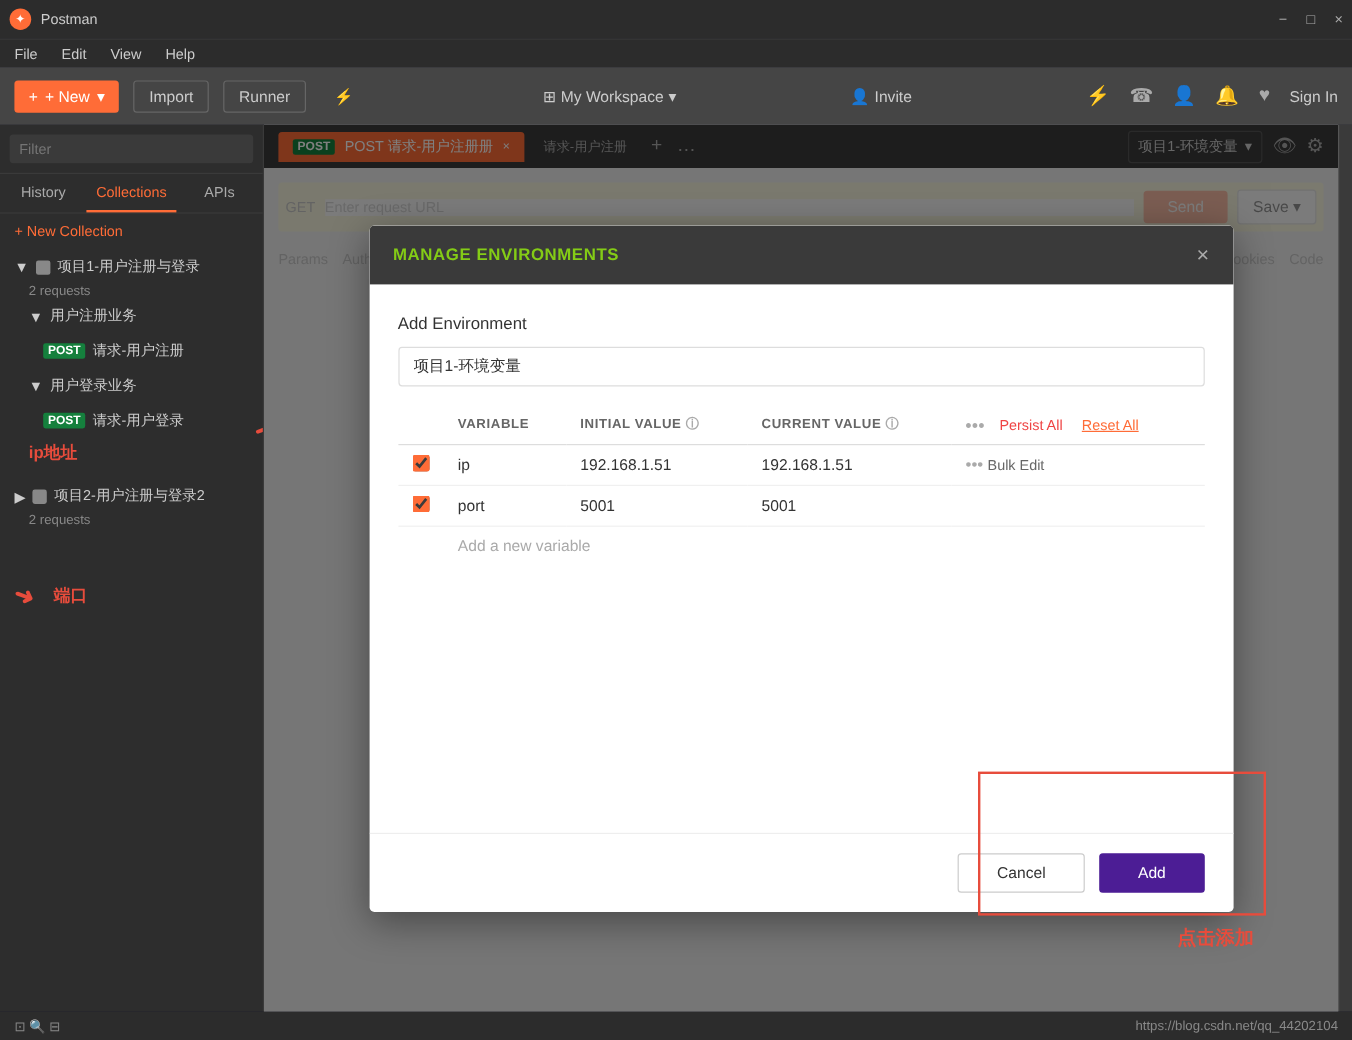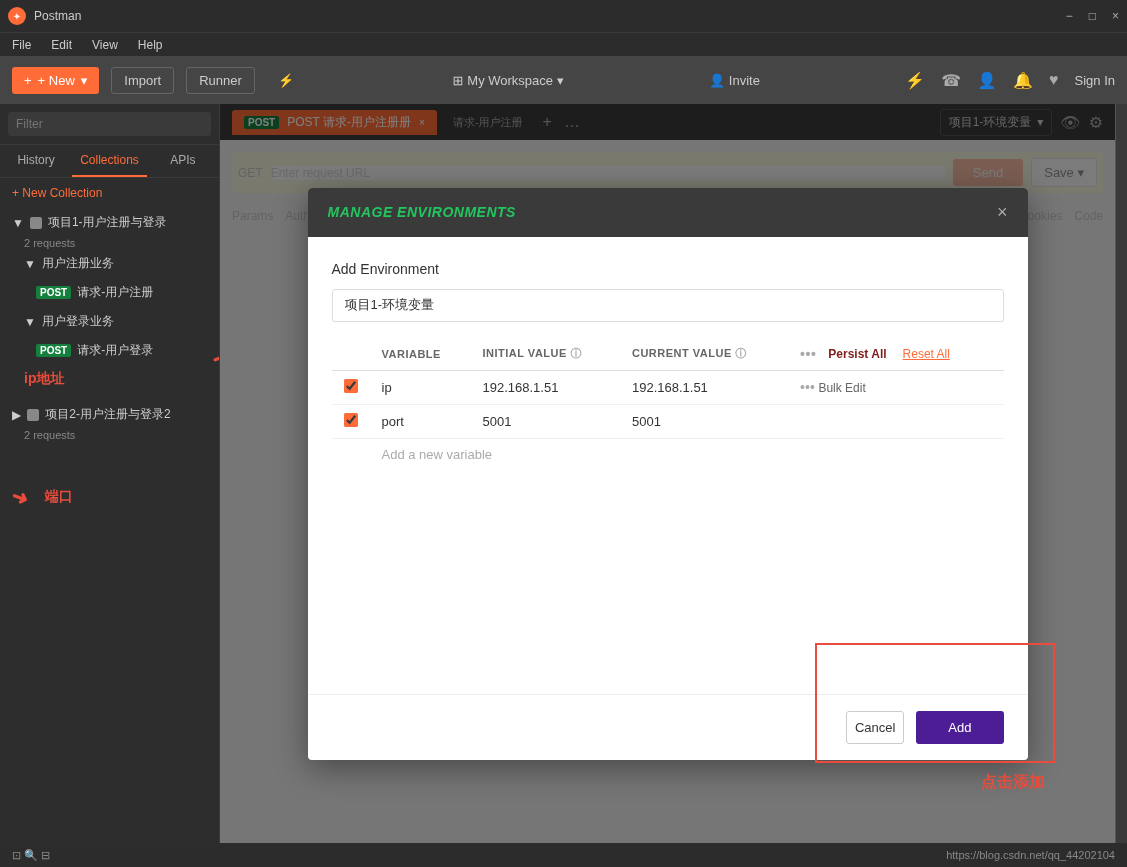--- a/index.html
+++ b/index.html
@@ -220,21 +220,21 @@
       box-shadow: 0 8px 32px rgba(0,0,0,0.4);
       position: relative;
     }
     .modal-header {
       background: #3a3a3a;
       padding: 14px 20px;
       display: flex;
       align-items: center;
       justify-content: space-between;
     }
-    .modal-title { color: #22c55e; font-size: 14px; font-weight: 600; letter-spacing: 0.5px; font-style: italic; }
+    .modal-title { color: #84cc16; font-size: 14px; font-weight: 600; letter-spacing: 0.5px; }
     .modal-close { color: #aaa; font-size: 18px; cursor: pointer; background: none; border: none; }
     .modal-body { padding: 24px; }
     .modal-section-title { font-size: 14px; color: #333; font-weight: 500; margin-bottom: 12px; }
     .env-name-input {
       width: 100%;
       border: 1px solid #ddd;
       border-radius: 3px;
       padding: 8px 12px;
       font-size: 13px;
       color: #333;
@@ -261,21 +261,21 @@
     .env-checkbox { width: 14px; height: 14px; accent-color: #ff6c37; }
     .env-var-name { font-size: 13px; color: #333; }
     .add-variable-row td { color: #aaa; font-size: 13px; }
     .persist-all-btn, .reset-all-btn {
       background: none;
       border: none;
       font-size: 12px;
       cursor: pointer;
       padding: 0 4px;
     }
-    .persist-all-btn { color: #7f1d1d; font-weight: bold; }
+    .persist-all-btn { color: #ef4444; }
     .reset-all-btn { color: #ff6c37; text-decoration: underline; }
     .bulk-edit-btn {
       background: none;
       border: none;
       font-size: 12px;
       color: #666;
       cursor: pointer;
     }
     .th-actions { display: flex; align-items: center; gap: 8px; }
     .modal-footer {
@@ -283,21 +283,21 @@
       display: flex;
       justify-content: flex-end;
       gap: 12px;
       border-top: 1px solid #eee;
       margin-top: 200px;
     }
     .cancel-btn {
       background: #fff;
       border: 1px solid #ccc;
       border-radius: 3px;
-      padding: 8px 8px;
+      padding: 8px 32px;
       font-size: 13px;
       color: #333;
       cursor: pointer;
     }
     .add-btn {
       background: #4c1d95;
       border: none;
       border-radius: 3px;
       padding: 8px 32px;
       font-size: 13px;

